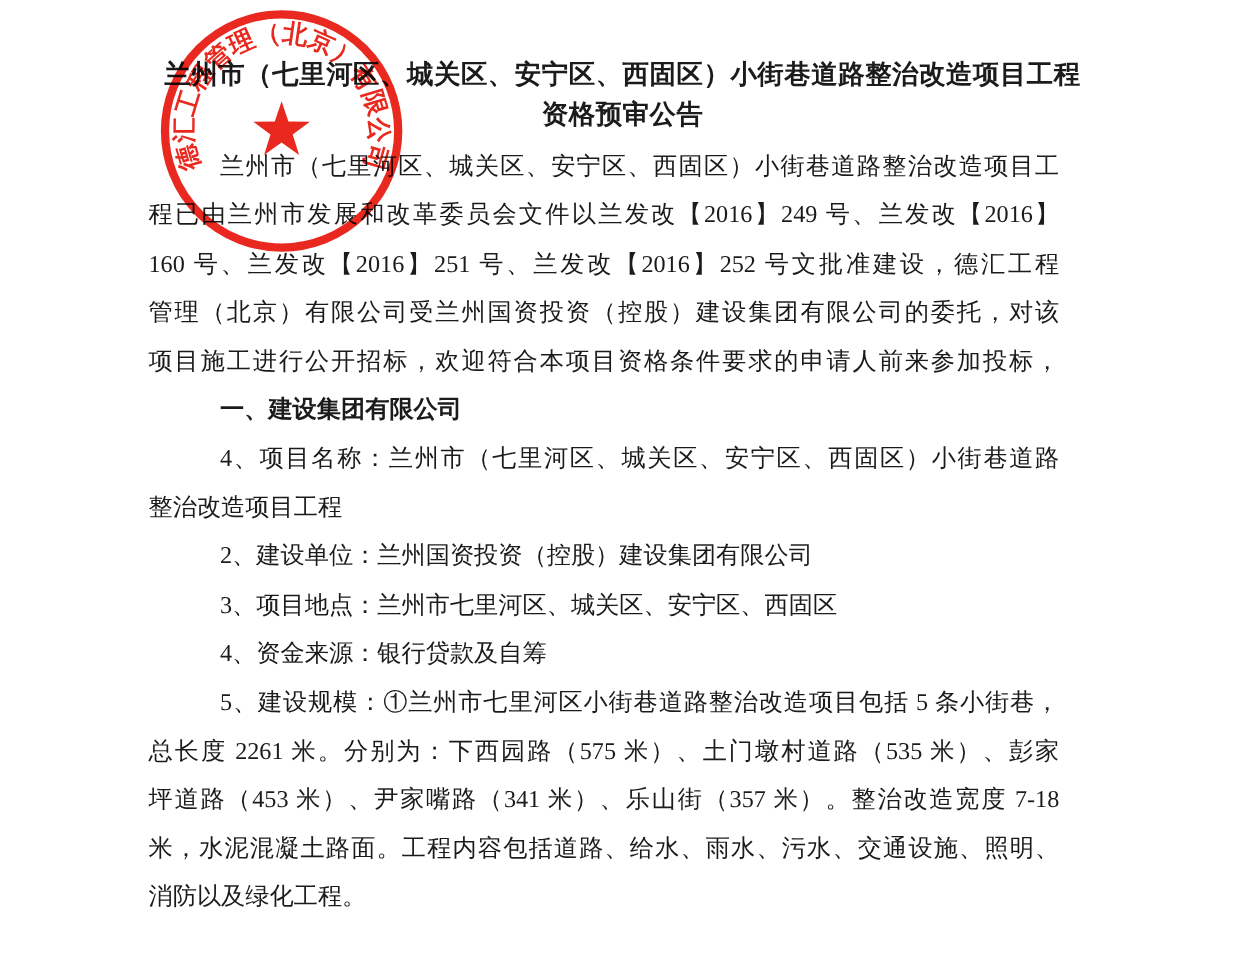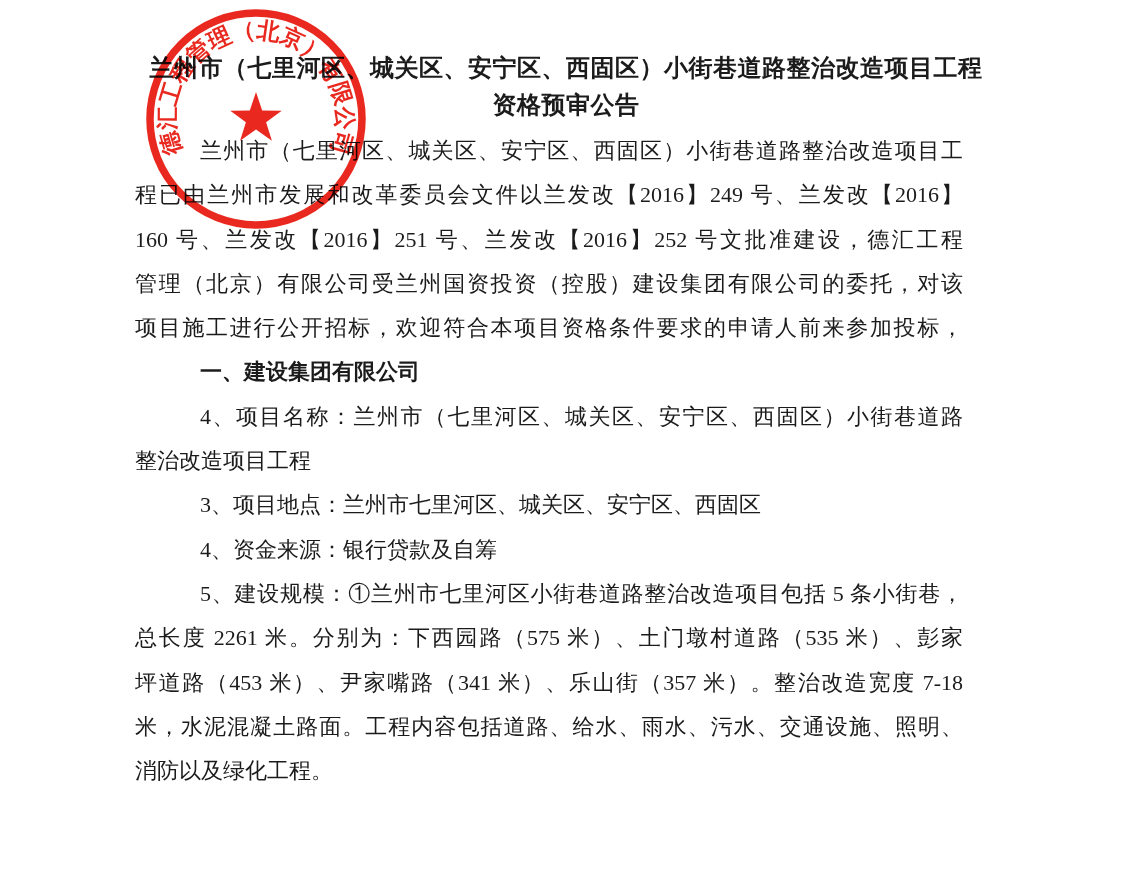--- a/index.html
+++ b/index.html
@@ -56,20 +56,21 @@
 
   <div class="bodytext">
     <div class="bl ind j">兰州市（七里河区、城关区、安宁区、西固区）小街巷道路整治改造项目工</div>
     <div class="bl j">程已由兰州市发展和改革委员会文件以兰发改【2016】249 号、兰发改【2016】</div>
     <div class="bl j">160 号、兰发改【2016】251 号、兰发改【2016】252 号文批准建设，德汇工程</div>
     <div class="bl j">管理（北京）有限公司受兰州国资投资（控股）建设集团有限公司的委托，对该</div>
     <div class="bl j">项目施工进行公开招标，欢迎符合本项目资格条件要求的申请人前来参加投标，</div>
     <div class="bl ind bold">一、建设集团有限公司</div>
     <div class="bl ind j">4、项目名称：兰州市（七里河区、城关区、安宁区、西固区）小街巷道路</div>
     <div class="bl">整治改造项目工程</div>
+    <div class="bl ind">2、建设单位：兰州国资投资（控股）建设集团有限公司</div>
     <div class="bl ind">3、项目地点：兰州市七里河区、城关区、安宁区、西固区</div>
     <div class="bl ind">4、资金来源：银行贷款及自筹</div>
     <div class="bl ind j">5、建设规模：①兰州市七里河区小街巷道路整治改造项目包括 5 条小街巷，</div>
     <div class="bl j">总长度 2261 米。分别为：下西园路（575 米）、土门墩村道路（535 米）、彭家</div>
     <div class="bl j">坪道路（453 米）、尹家嘴路（341 米）、乐山街（357 米）。整治改造宽度 7-18</div>
     <div class="bl j">米，水泥混凝土路面。工程内容包括道路、给水、雨水、污水、交通设施、照明、</div>
     <div class="bl">消防以及绿化工程。</div>
   </div>
 
   <svg class="seal" viewBox="-120 -120 240 240" aria-hidden="true">

